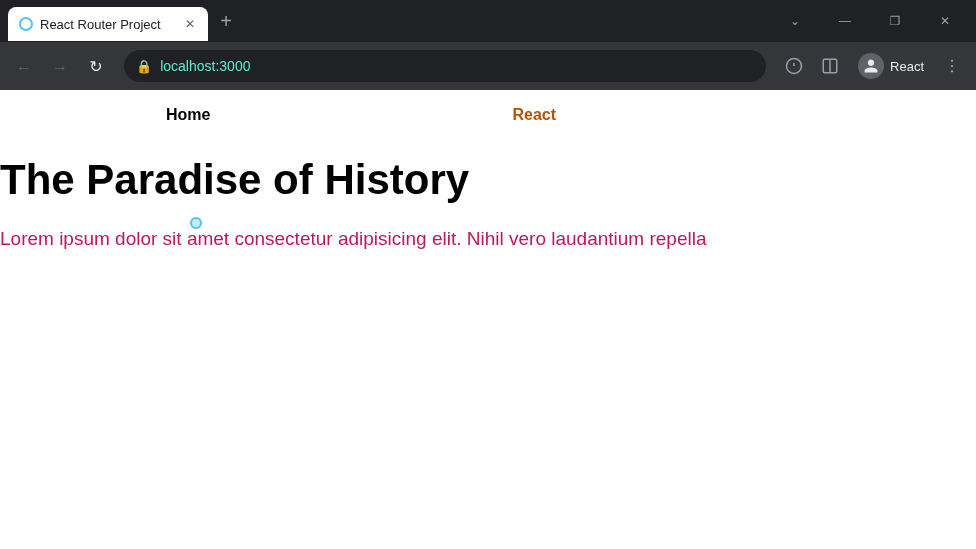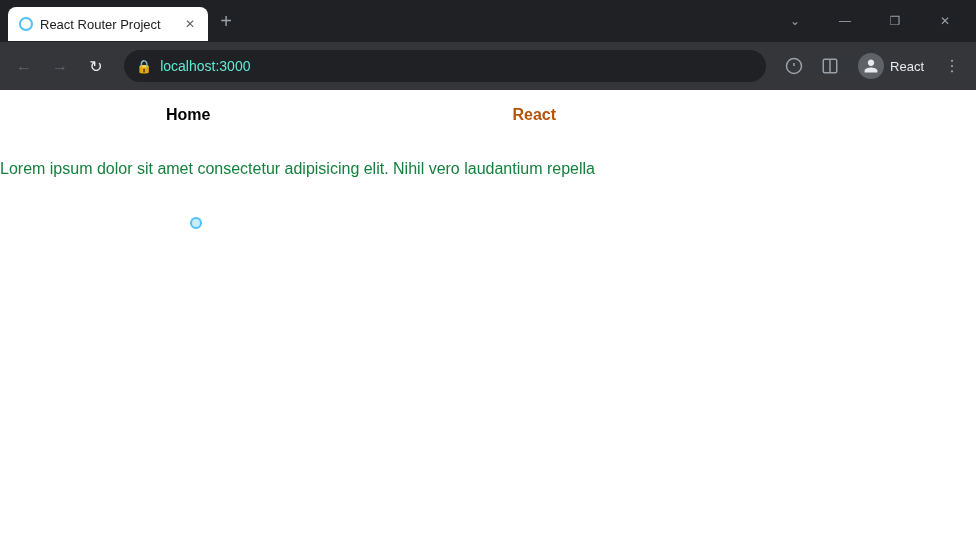--- a/index.html
+++ b/index.html
@@ -226,22 +226,22 @@
 
     .page-heading {
       font-size: 42px;
       font-weight: 900;
       color: #000;
       margin-bottom: 20px;
       padding-left: 0;
     }
 
     .page-body {
-      font-size: 16px;
-      color: #15803d;
+      font-size: 19px;
+      color: #be185d;
       line-height: 1.6;
     }
 
     
     .cursor-indicator {
       position: absolute;
       width: 12px;
       height: 12px;
       border-radius: 50%;
       border: 2px solid #4fc3f7;
@@ -316,17 +316,18 @@
 </div>
 
 <div class="page-content" style="position:relative;">
 
   <div class="nav-menu">
     <a class="nav-link">Home</a>
     <a class="nav-link eras">React</a>
   </div>
 
   <div class="page-main">
+    <h1 class="page-heading">The Paradise of History</h1>
     <p class="page-body">Lorem ipsum dolor sit amet consectetur adipisicing elit. Nihil vero laudantium repella</p>
   </div>
 
   <div class="cursor-indicator"></div>
 </div>
 
 </body></html>

